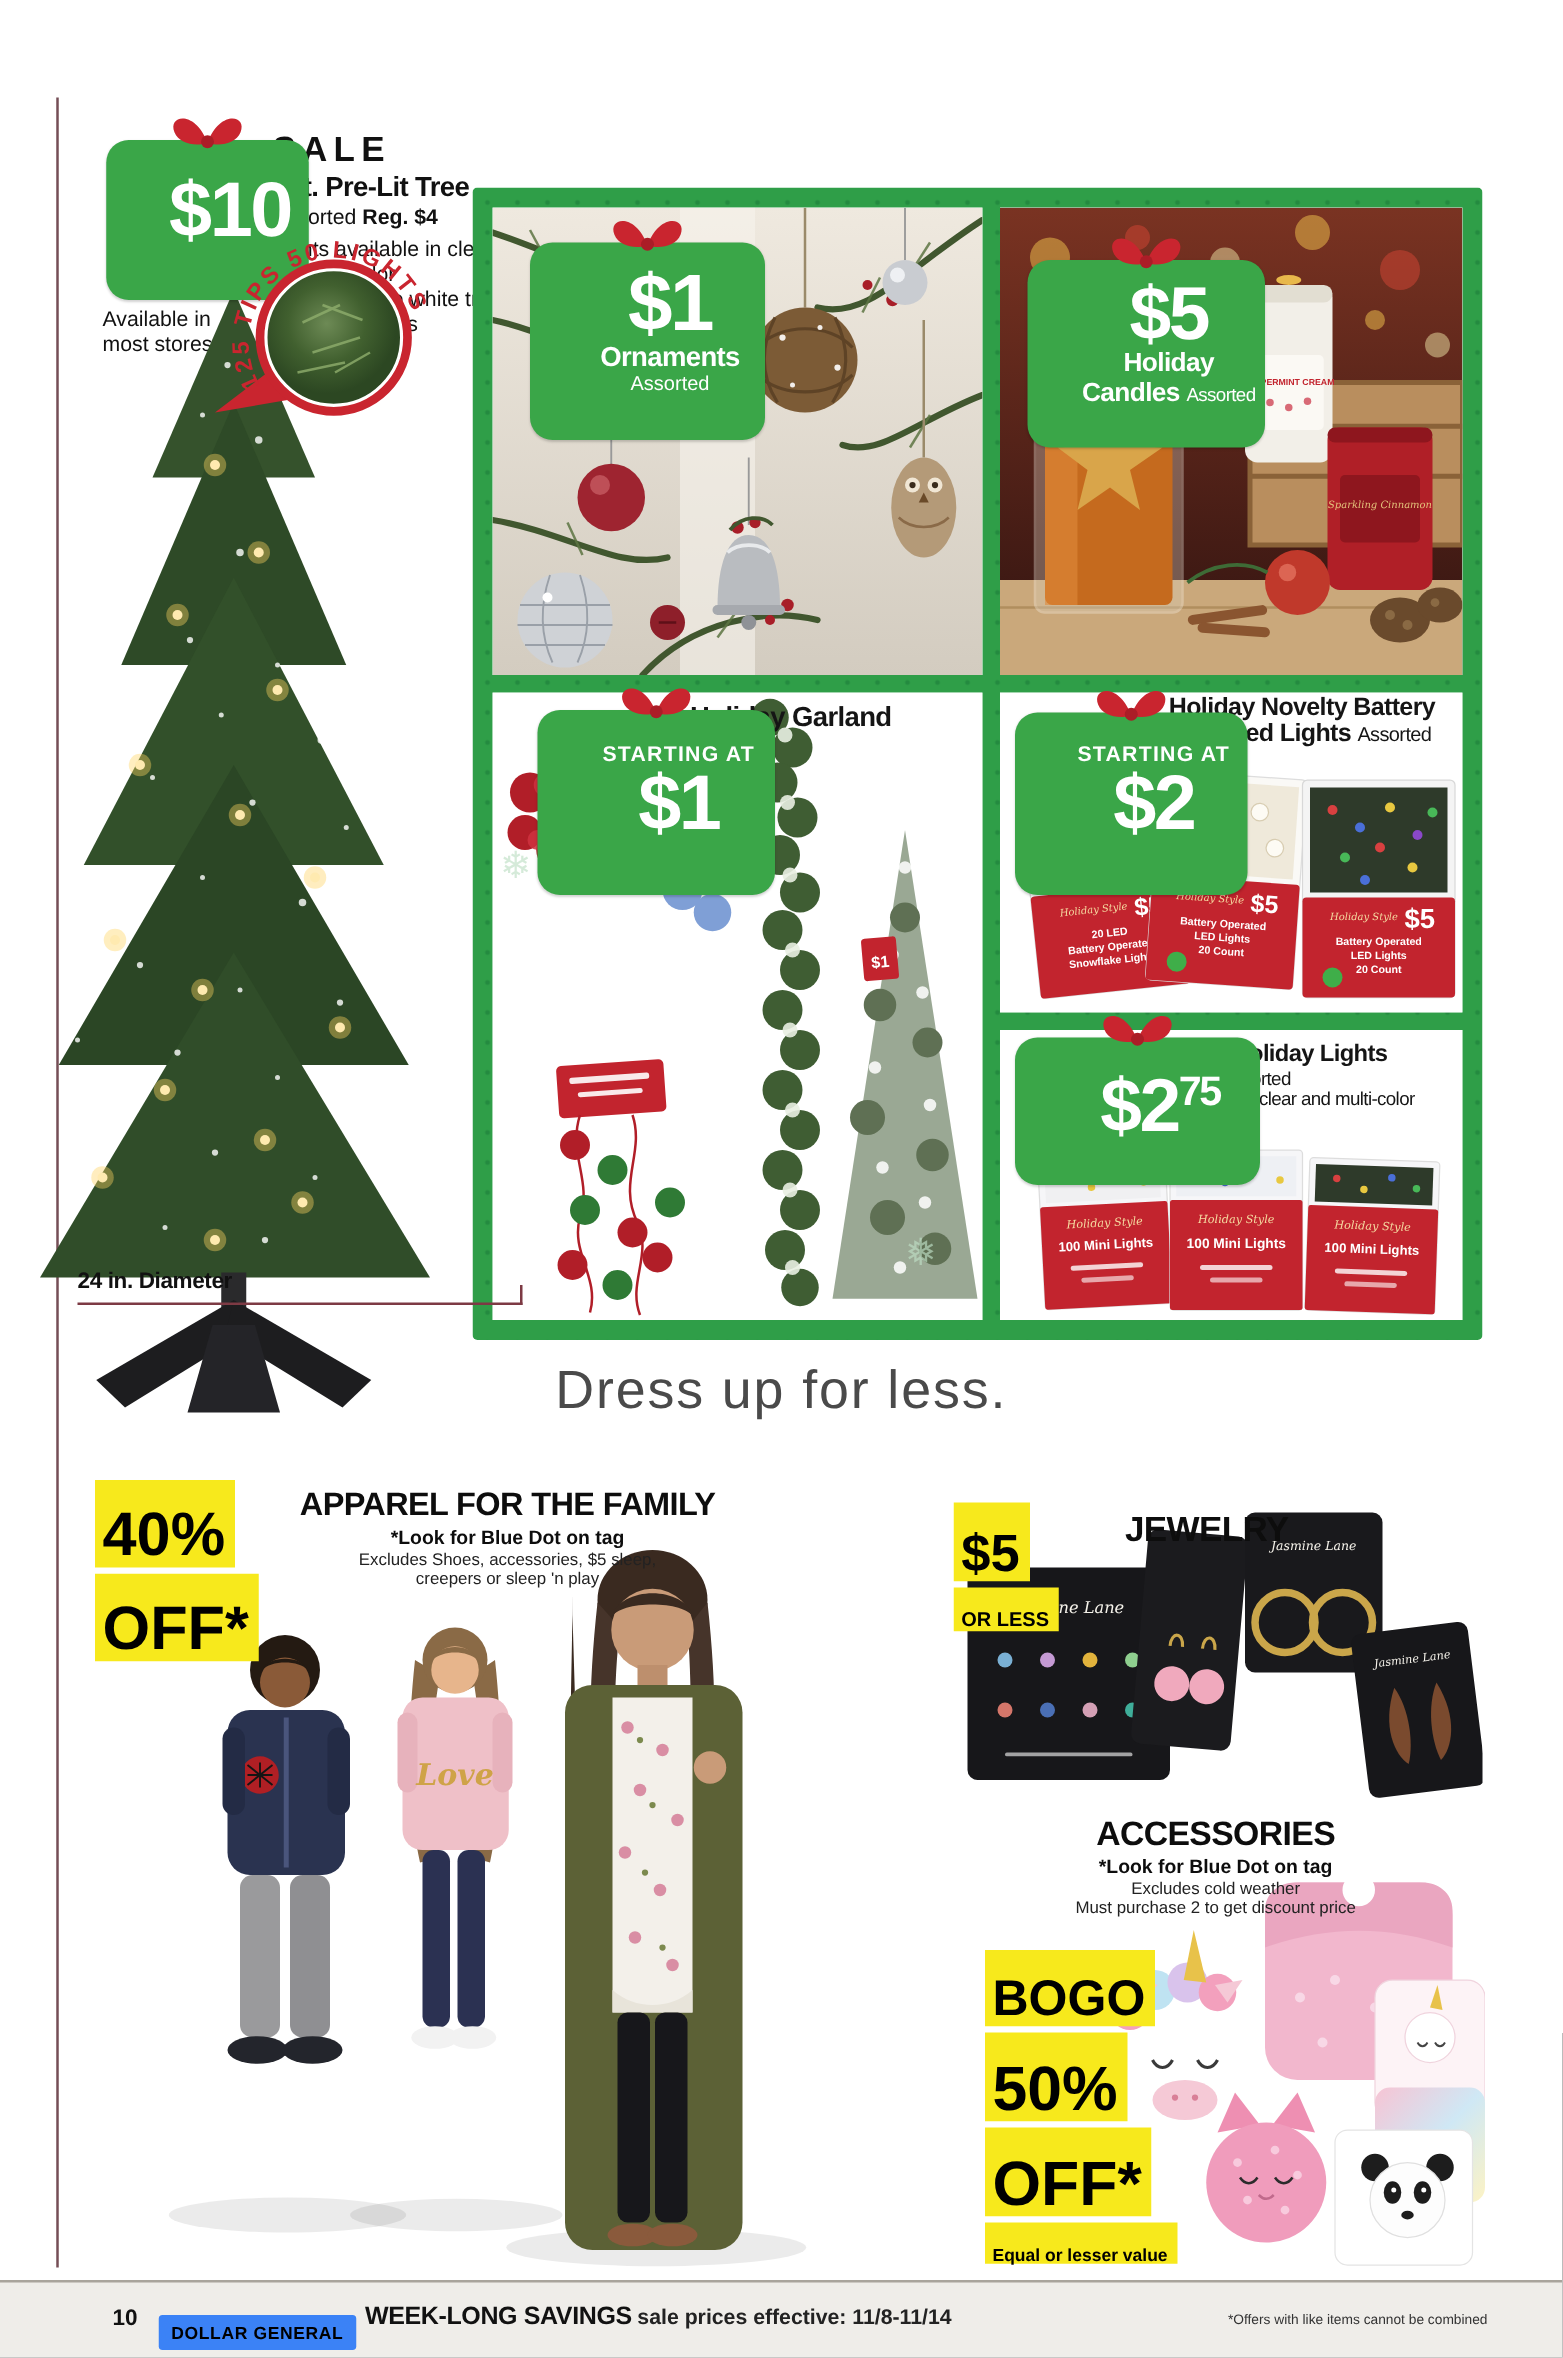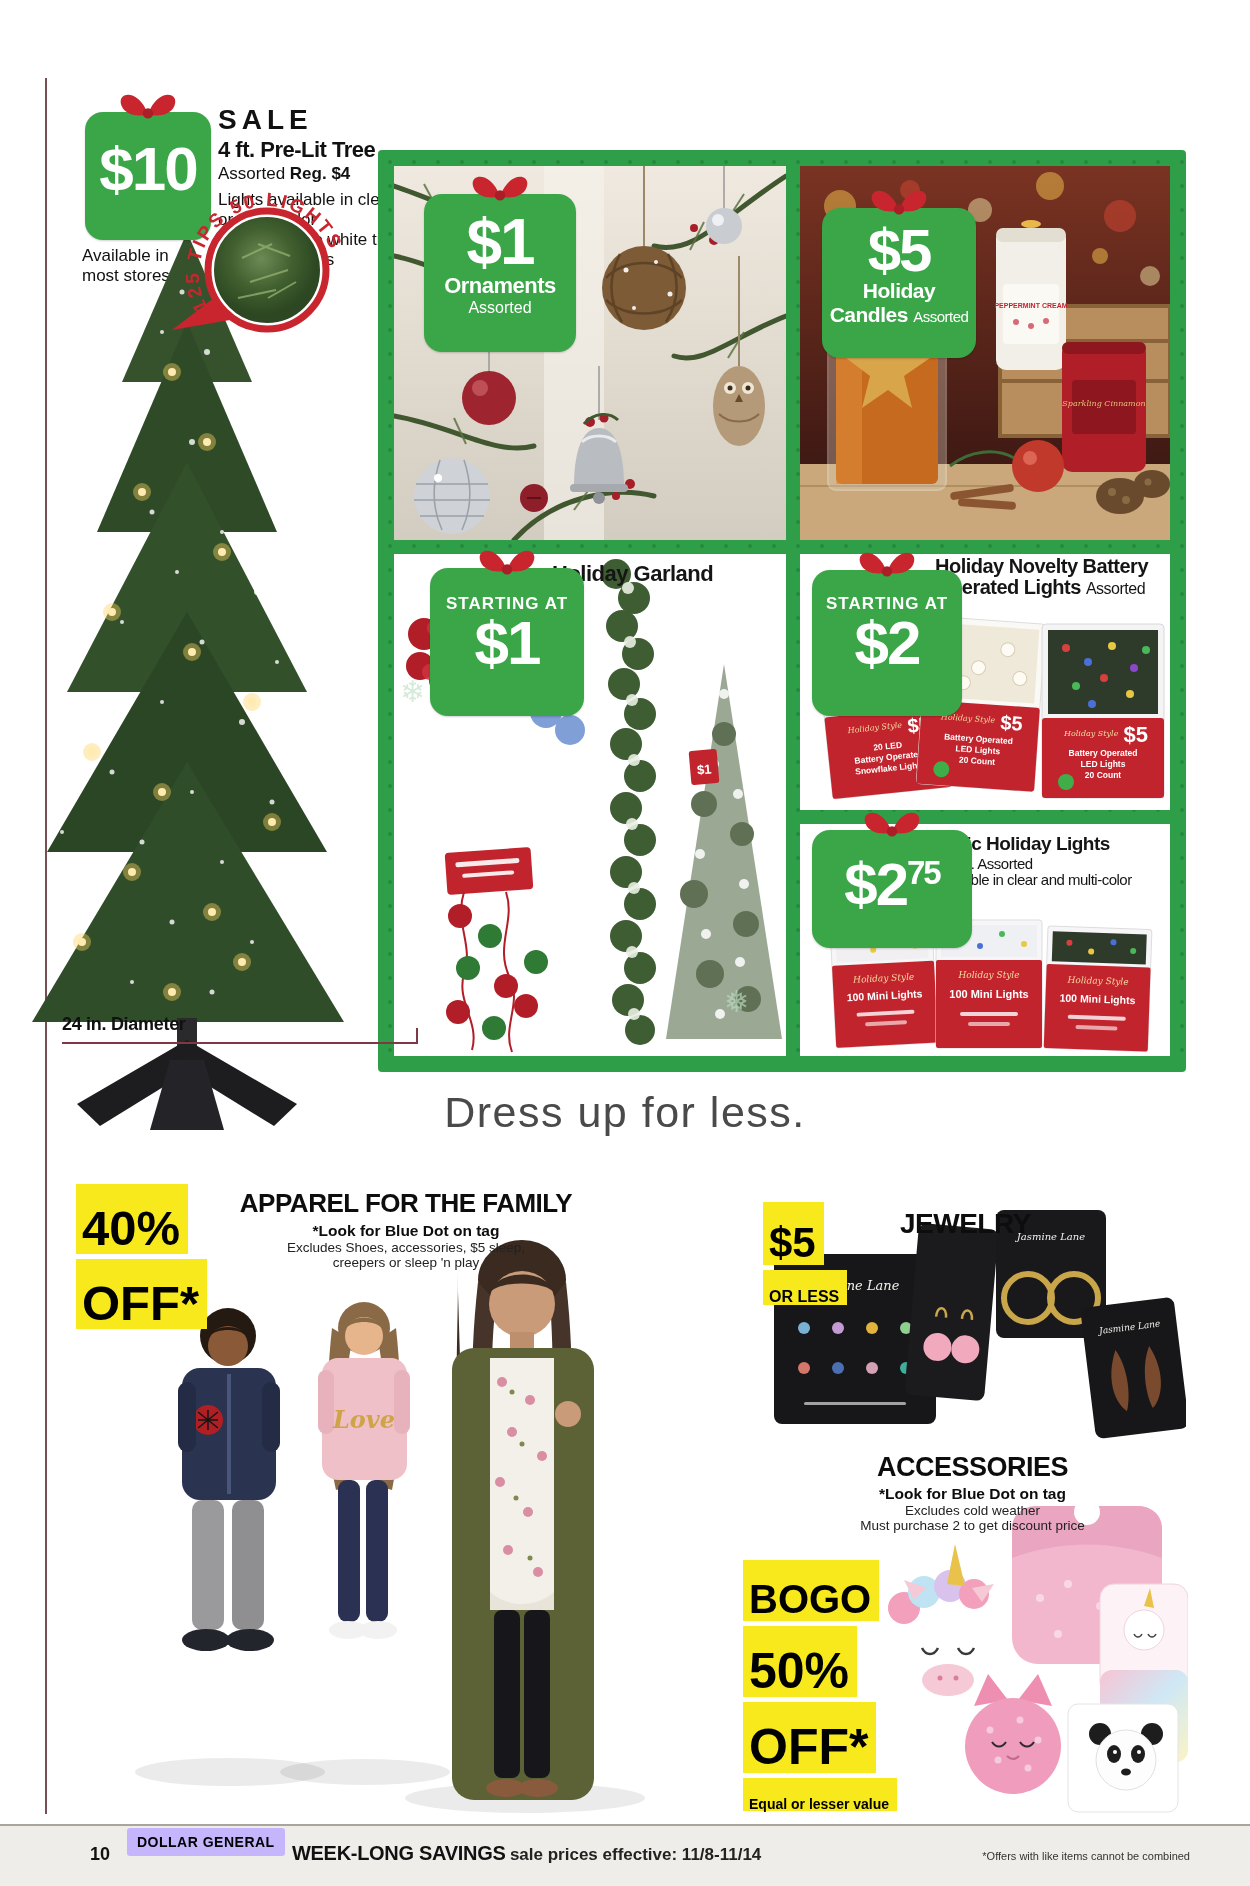--- a/index.html
+++ b/index.html
@@ -1,21 +1,21 @@
 <!DOCTYPE html>
 <html><head>
 <meta charset="utf-8">
 <style>
   html,body{margin:0;padding:0;background:#888;}
   .page{position:relative;width:1250px;height:1886px;background:#fff;overflow:hidden;
         font-family:"Liberation Sans", sans-serif;color:#111;margin:0 auto;}
   .abs{position:absolute;}
   
   .gift-tag{position:absolute;background:#3aa648;border-radius:18px;color:#fff;text-align:center;
-            box-shadow:0 1px 2px rgba(0,0,0,.18);z-index:6;}
+            box-shadow:0 1px 2px rgba(0,0,0,.18);z-index:6;padding-left:36px;}
   .gift-tag .bow{position:absolute;top:-26px;left:50%;transform:translateX(-50%);width:76px;height:34px;}
   .tag-price{font-weight:bold;line-height:.95;letter-spacing:-2px;}
   .tag-start{font-weight:bold;letter-spacing:1px;}
   .tag-title{font-weight:bold;letter-spacing:-.5px;}
   .tag-sub{font-weight:normal;}
   sup{font-size:55%;vertical-align:super;}
   
   .panel{position:absolute;left:378px;top:150px;width:808px;height:922px;background-color:#2f9e48;
          background-image:radial-gradient(circle, rgba(10,92,44,.30) 1.6px, transparent 2.2px);
          background-size:24px 24px;border-radius:4px;}
@@ -32,21 +32,21 @@
   .yb{display:inline-block;background:#f7e91c;color:#000;font-weight:bold;padding:19px 8px 0 6px;line-height:1.04;}
   .stack .yb{margin-bottom:5px;}
   
   .dress{position:absolute;left:0;top:1088px;width:1250px;text-align:center;color:#4a4a4a;
          font-size:43px;letter-spacing:1.5px;font-weight:400;}
   .sec-title{font-weight:bold;letter-spacing:-.5px;color:#0d0d0d;}
   .note-b{font-weight:bold;font-size:15.5px;color:#0d0d0d;}
   .note{font-size:13.5px;color:#222;}
   
   .footer{position:absolute;left:0;top:1824px;width:1250px;height:62px;background:#efede9;border-top:2px solid #a9a49c;}
-  .dg-logo{position:absolute;left:127px;top:2px;background:#c4b5fd;color:#000;font-weight:bold;
+  .dg-logo{position:absolute;left:127px;top:26px;background:#3b82f6;color:#000;font-weight:bold;
            font-size:14px;letter-spacing:.5px;padding:6px 10px;border-radius:3px;white-space:nowrap;}
   .trimline{position:absolute;left:45px;top:78px;width:2px;height:1736px;background:#5d2f38;opacity:.85;}
   .m-line{position:absolute;background:#7d3a44;}
   svg text{font-family:"Liberation Sans", sans-serif;}
   .script{font-family:"DejaVu Serif", serif;font-style:italic;}
 </style>
 </head>
 <body>
 
 <div class="page">
@@ -819,21 +819,21 @@
     <span class="yb" style="font-size:16px;">OR LESS</span>
   </div>
   <div class="abs sec-title" style="left:900px;top:1208px;font-size:28px;z-index:5;">JEWELRY</div>
 
   <div class="abs" style="left:760px;top:1452px;width:425px;text-align:center;z-index:5;">
     <div class="sec-title" style="font-size:27px;">ACCESSORIES</div>
     <div class="note-b" style="margin-top:2px;">*Look for Blue Dot on tag</div>
     <div class="note">Excludes cold weather</div>
     <div class="note">Must purchase 2 to get discount price</div>
   </div>
-  <div class="abs stack" style="left:743px;top:1560px;width:170px;z-index:5;">
+  <div class="abs stack" style="left:788px;top:1560px;width:170px;z-index:5;">
     <span class="yb" style="font-size:40px;">BOGO</span><br>
     <span class="yb" style="font-size:50px;">50%</span><br>
     <span class="yb" style="font-size:50px;">OFF*</span><br>
     <span class="yb" style="font-size:14px;">Equal or lesser value</span>
   </div>
   <svg class="abs" style="left:862px;top:1488px;" width="326" height="326" viewBox="0 0 326 326">
     <g>
       <rect x="150" y="18" width="150" height="158" rx="26" fill="#f2b7cd"></rect>
       <path d="M150 70 C200 52 250 52 300 70 L300 40 C300 26 288 18 276 18 L174 18 C162 18 150 26 150 40 Z" fill="#eaa6c0"></path>
       <circle cx="225" cy="24" r="13" fill="#ffffff"></circle>

